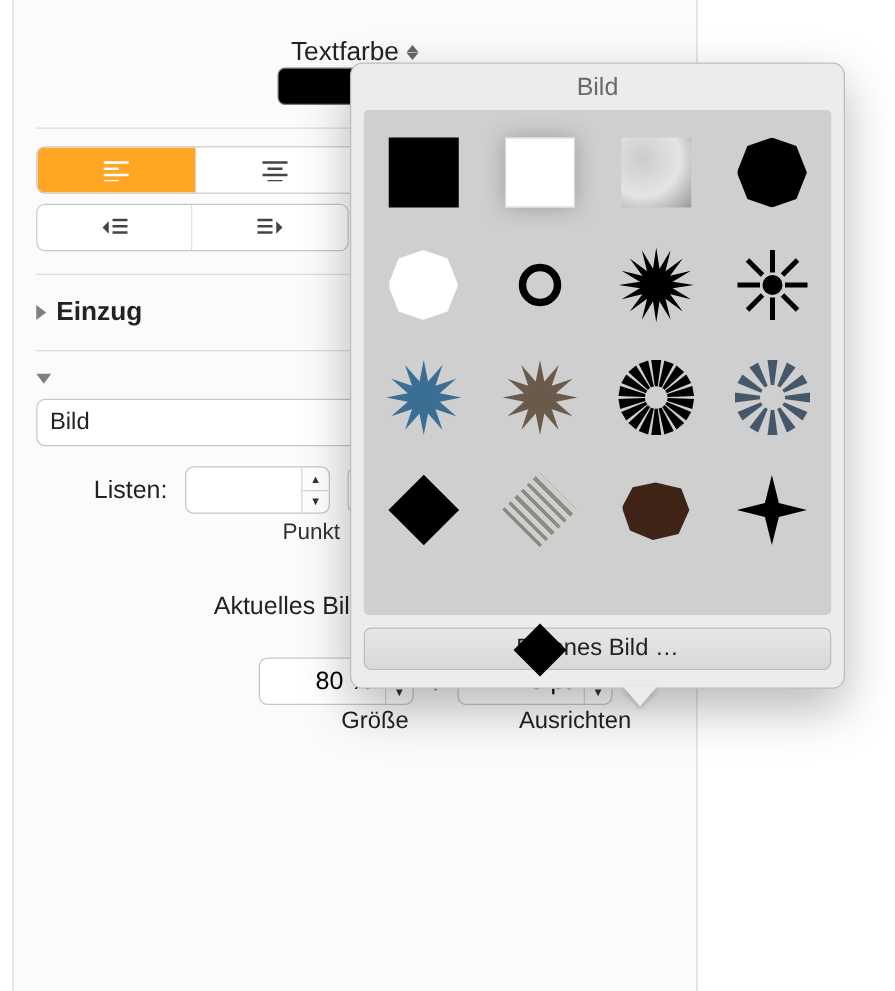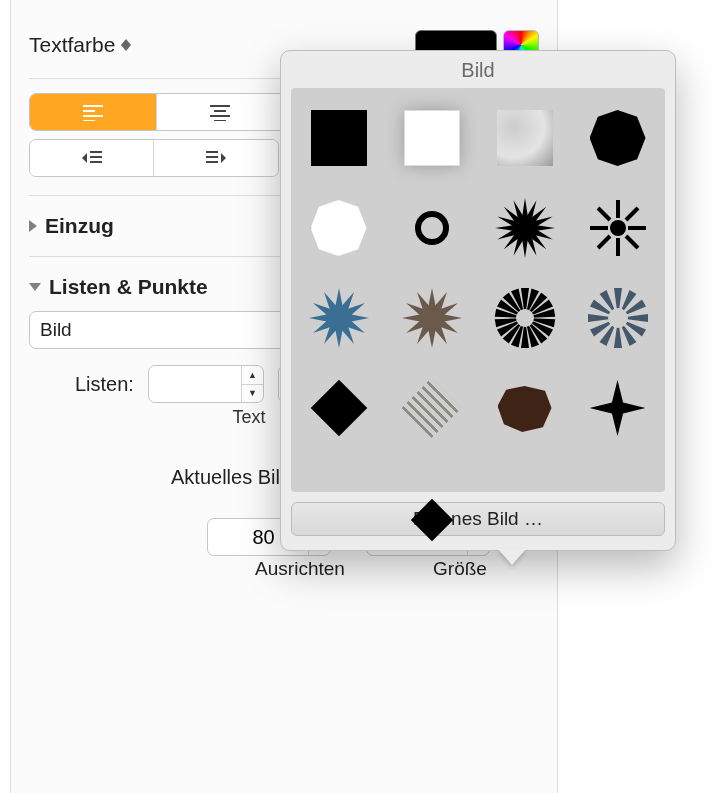--- a/index.html
+++ b/index.html
@@ -24,20 +24,21 @@
     background: #fbfbfb;
     border-left: 1px solid #d9d9d9;
     border-right: 1px solid #d9d9d9;
     padding: 30px 18px 0 18px;
   }
   .row { display: flex; align-items: center; }
   .textfarbe-row {
     justify-content: space-between;
     align-items: center;
     margin-bottom: 18px;
+    flex-direction: column;
   }
   .textfarbe-label { font-size: 21px; }
   .dropdown-group { display: inline-flex; align-items: center; gap: 6px; cursor: default;}
   .chevrons {
     display: inline-flex;
     flex-direction: column;
     line-height: 0;
     font-size: 10px;
     color: #555;
   }
@@ -389,21 +390,20 @@
 
   <div class="section-header">
     <span class="tri"></span>
     <span>Einzug</span>
   </div>
 
   <hr class="sep">
 
   <div class="section-header open">
     <span class="tri"></span>
-    <span>Listen &amp; Punkte</span>
   </div>
 
   <div class="select-full">
     <span>Bild</span>
     <span class="chevrons">
       <svg width="10" height="6">
           <polygon points="0,6 5,0 10,6" fill="#666"></polygon>
         </svg>
       <svg width="10" height="6">
           <polygon points="0,0 5,6 10,0" fill="#666"></polygon>
@@ -422,20 +422,21 @@
     </div>
     <div class="num-field">
       <input type="text" value="" style="">
       <div class="stepper">
         <span>▲</span>
         <span>▼</span>
       </div>
     </div>
   </div>
   <div class="sub-labels" style="margin-left:160px">
+    <span style="width:120px;text-align:center">Punkt</span>
     <span style="width:120px;text-align:center">Text</span>
   </div>
 
   <div class="field-row" style="margin-top:28px; justify-content:flex-start; gap:18px; margin-left:142px">
     <span class="field-label">Aktuelles Bild:</span>
     <div class="image-picker">
       <span class="image-swatch"></span>
       <span class="small-down"></span>
     </div>
   </div>
@@ -451,22 +452,22 @@
     <span class="arrow-vert">↕</span>
     <div class="num-field wide">
       <input type="text" value="0 pt" style="">
       <div class="stepper">
         <span>▲</span>
         <span>▼</span>
       </div>
     </div>
   </div>
   <div class="bottom-sub">
+    <span>Größe</span>
     <span>Ausrichten</span>
-    <span>Größe</span>
   </div>
 </div>
 
 <div class="popover">
   <div class="popover-title">Bild</div>
   <div class="grid">
     <div class="cell">
         <div class="sq-black"></div>
       </div>
     <div class="cell">

